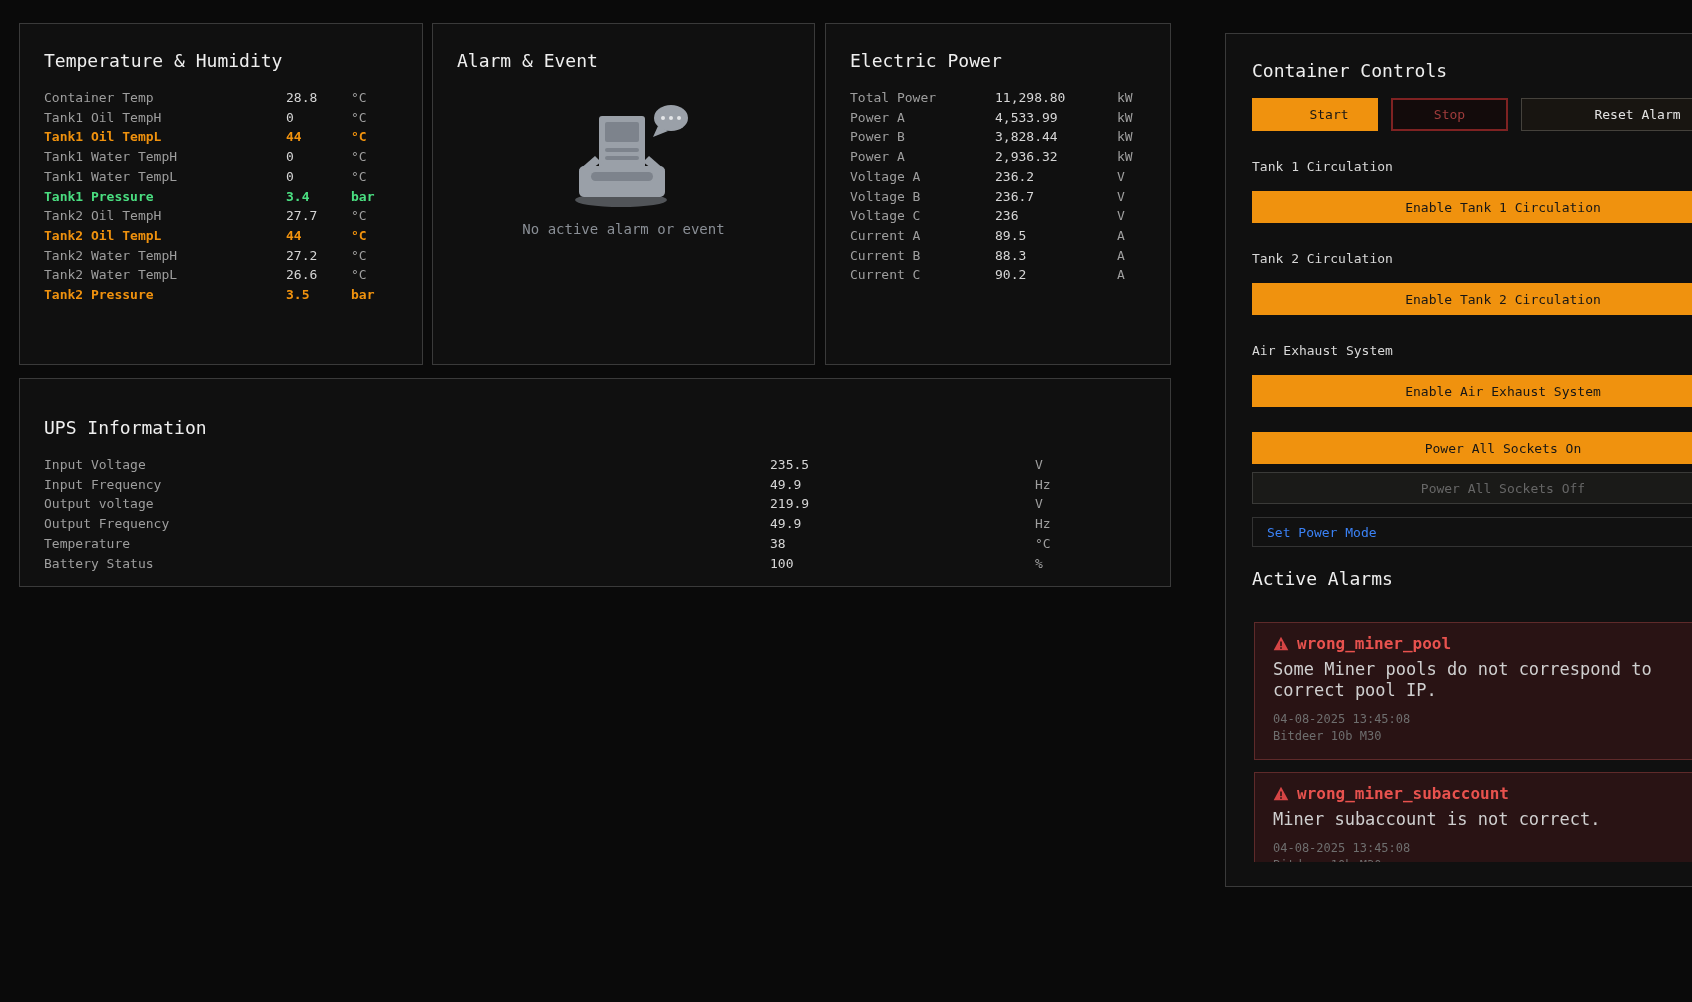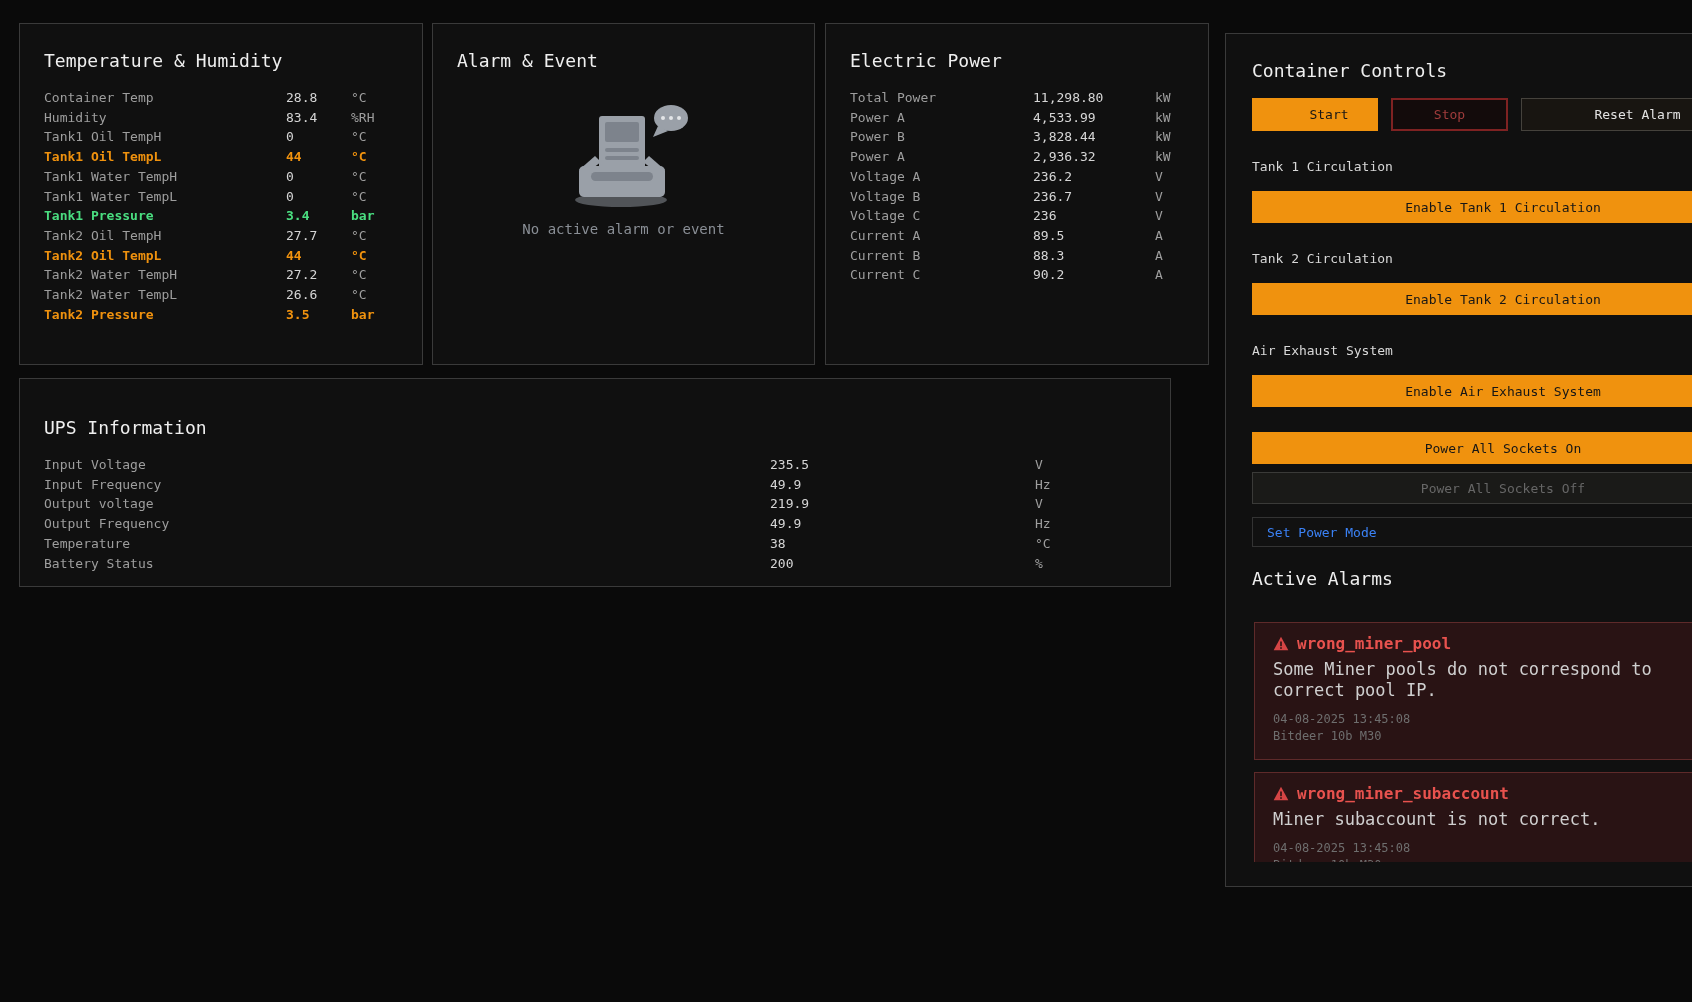--- a/index.html
+++ b/index.html
@@ -12,21 +12,21 @@
   .panel {
     position:absolute; background:#101010; border:1px solid #3a3a3a;
   }
   .panel-title {
     font-size:18px; font-weight:500; color:#efefef; letter-spacing:0;
     margin-bottom:16px; line-height:22px;
   }
   
   #panel-temp     { left:19px;  top:23px;  width:404px;  height:342px; padding:26px 24px; }
   #panel-alarm    { left:432px; top:23px;  width:383px;  height:342px; padding:26px 24px; }
-  #panel-electric { left:825px; top:23px;  width:384px;  height:342px; padding:26px 24px; }
+  #panel-electric { left:825px; top:23px;  width:346px;  height:342px; padding:26px 24px; }
   #panel-ups      { left:19px;  top:378px; width:1152px; height:209px; padding:38px 24px; }
   #panel-controls { left:1197px;top:33px;  width:556px;  height:854px; padding:26px 26px 24px;margin-left:28px; }
 
   .mrow { display:grid; font-size:13px; line-height:19.7px; }
   .rows-temp     .mrow { grid-template-columns:1fr 65px 47px; }
   .rows-electric .mrow { grid-template-columns:1fr 122px 29px; }
   .rows-ups      .mrow { grid-template-columns:1fr 265px 111px; }
   .mrow .lbl  { color:#9e9e9e; }
   .mrow .val  { color:#d6d6d6; }
   .mrow .unit { color:#9e9e9e; }
@@ -89,25 +89,20 @@
 
 <section class="panel" id="panel-temp">
   <div class="panel-title">Temperature &amp; Humidity</div>
   <div class="rows rows-temp">
   <div class="mrow">
     <span class="lbl">Container Temp</span>
     <span class="val">28.8</span>
     <span class="unit">°C</span>
   </div>
 
-  <div class="mrow">
-    <span class="lbl">Humidity</span>
-    <span class="val">83.4</span>
-    <span class="unit">%RH</span>
-  </div>
 
   <div class="mrow">
     <span class="lbl">Tank1 Oil TempH</span>
     <span class="val">0</span>
     <span class="unit">°C</span>
   </div>
 
   <div class="mrow orange">
     <span class="lbl">Tank1 Oil TempL</span>
     <span class="val">44</span>
@@ -280,21 +275,21 @@
   </div>
 
   <div class="mrow">
     <span class="lbl">Temperature</span>
     <span class="val">38</span>
     <span class="unit">°C</span>
   </div>
 
   <div class="mrow">
     <span class="lbl">Battery Status</span>
-    <span class="val">200</span>
+    <span class="val">100</span>
     <span class="unit">%</span>
   </div>
 </div>
 </section>
 
 <section class="panel" id="panel-controls">
   <div class="panel-title">Container Controls</div>
 
   <div class="btn-row">
     <button class="btn btn-start">Start</button>

